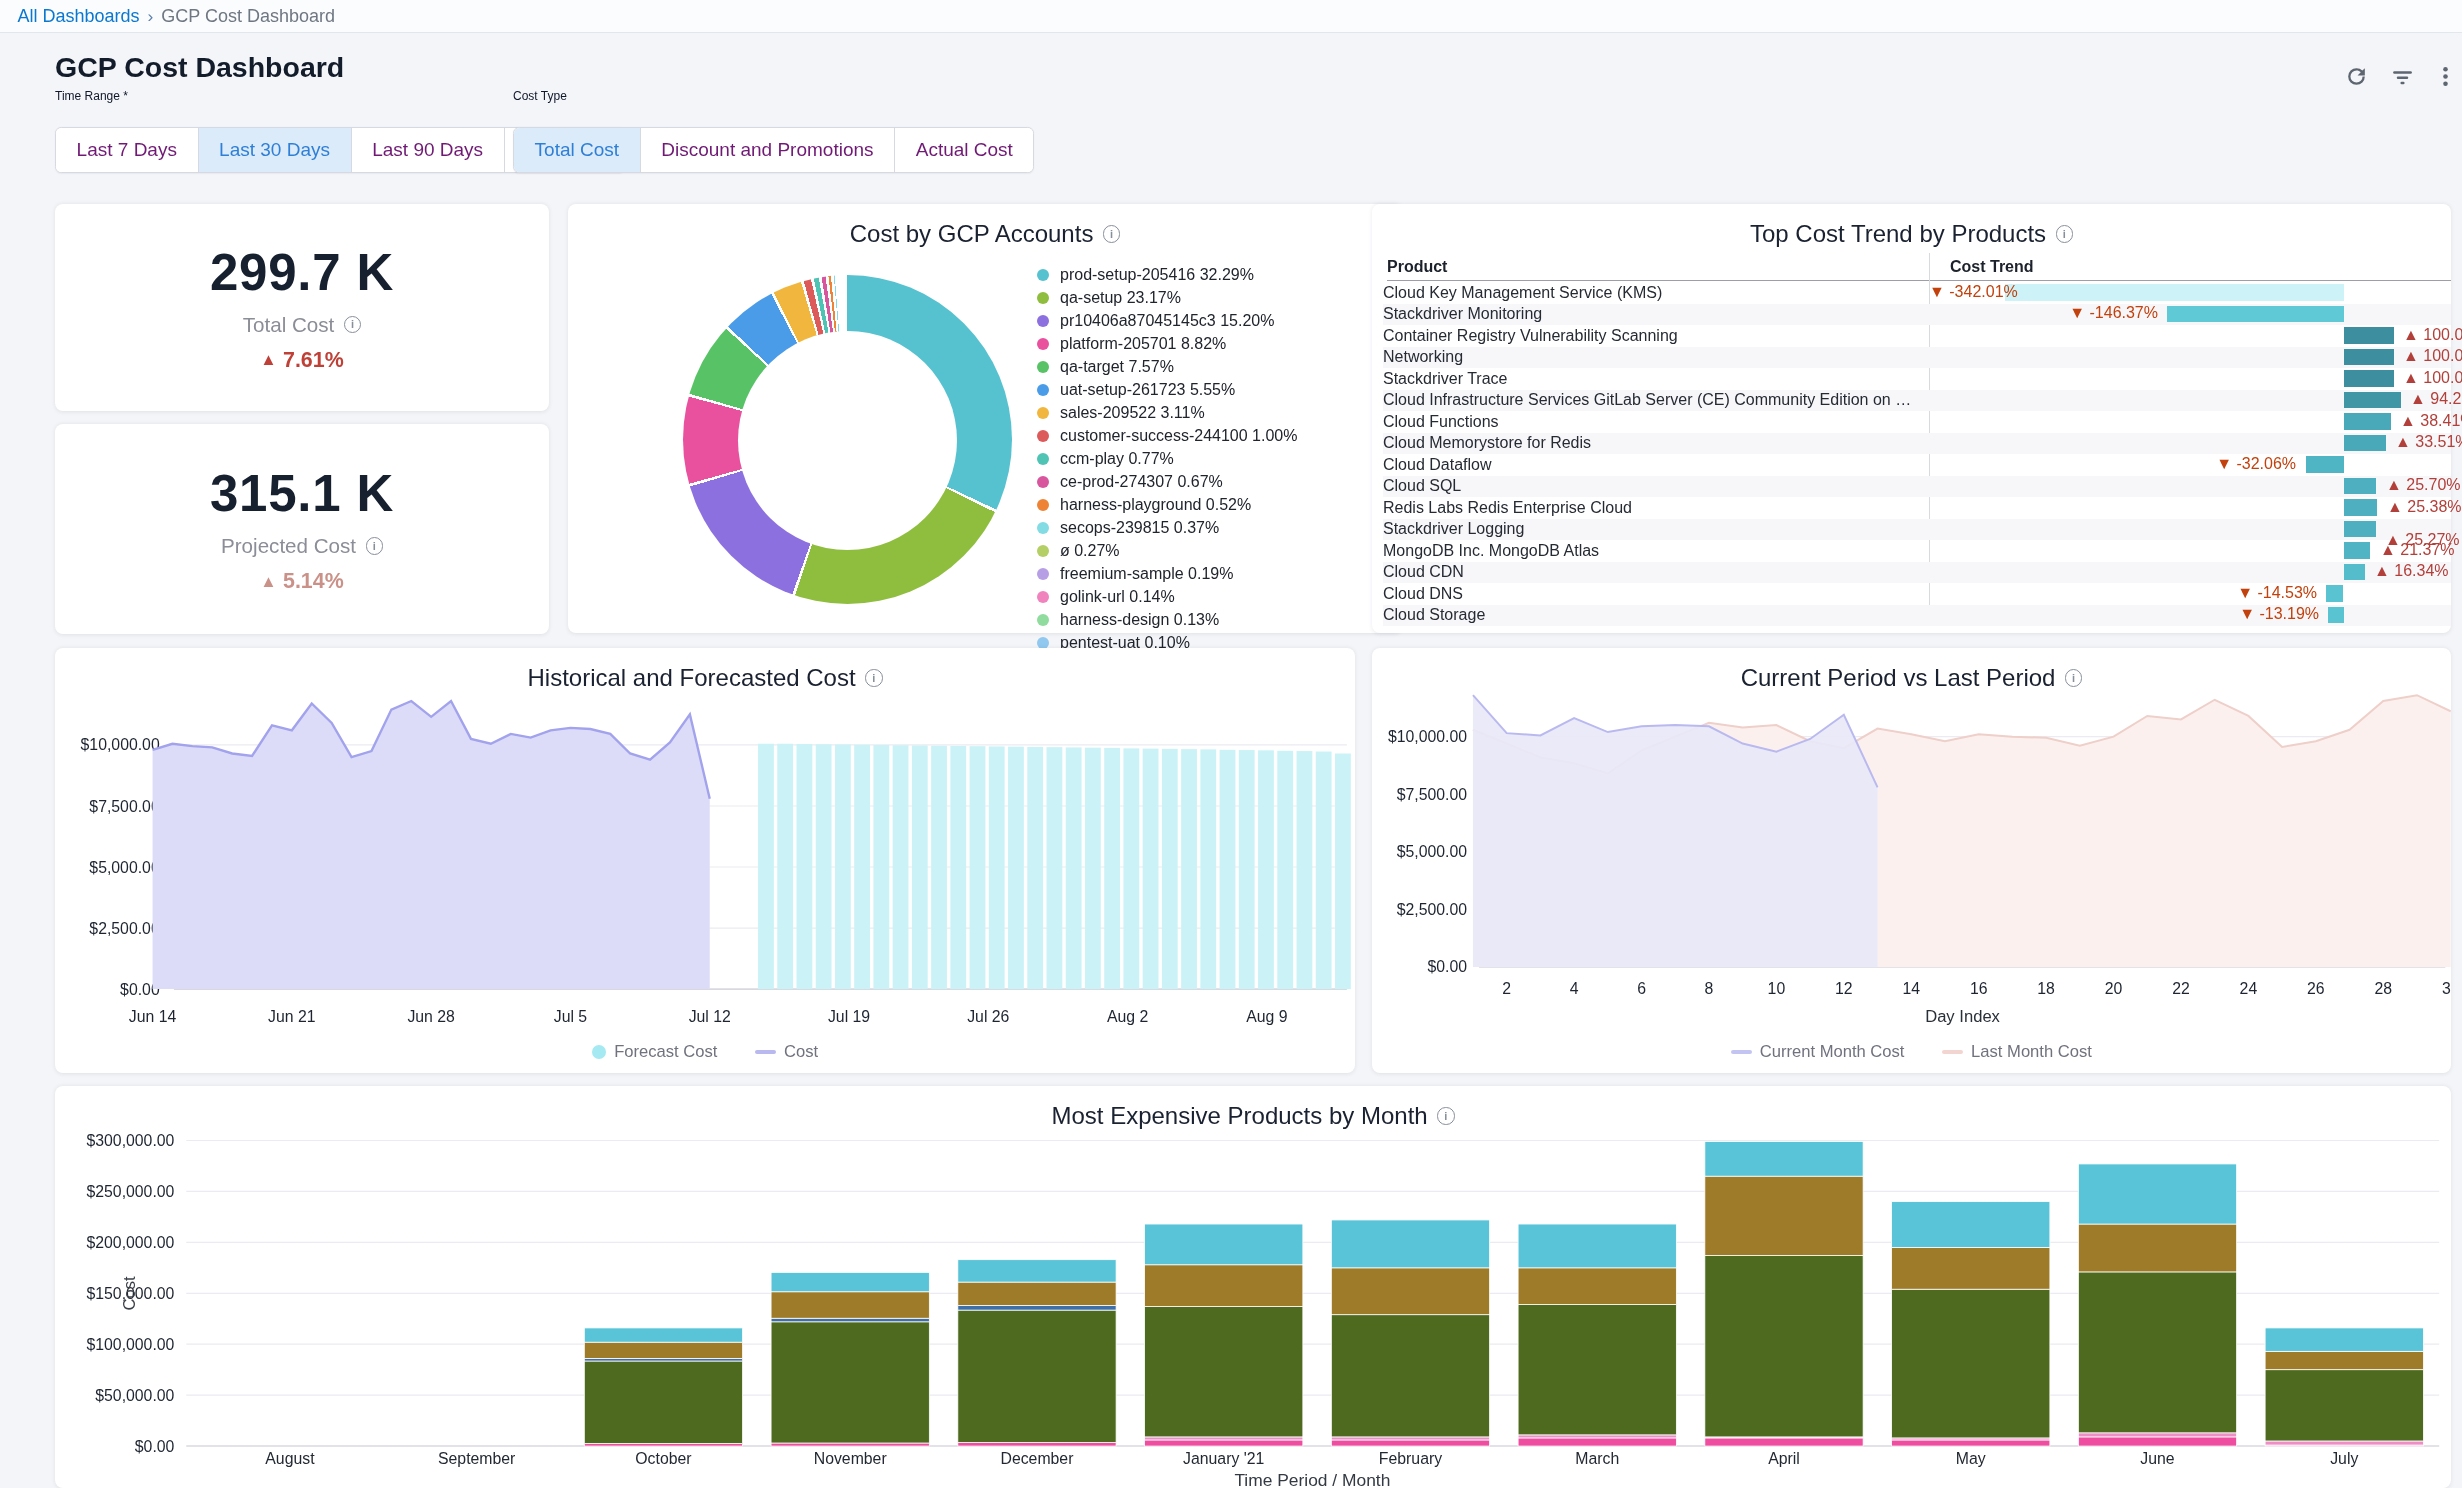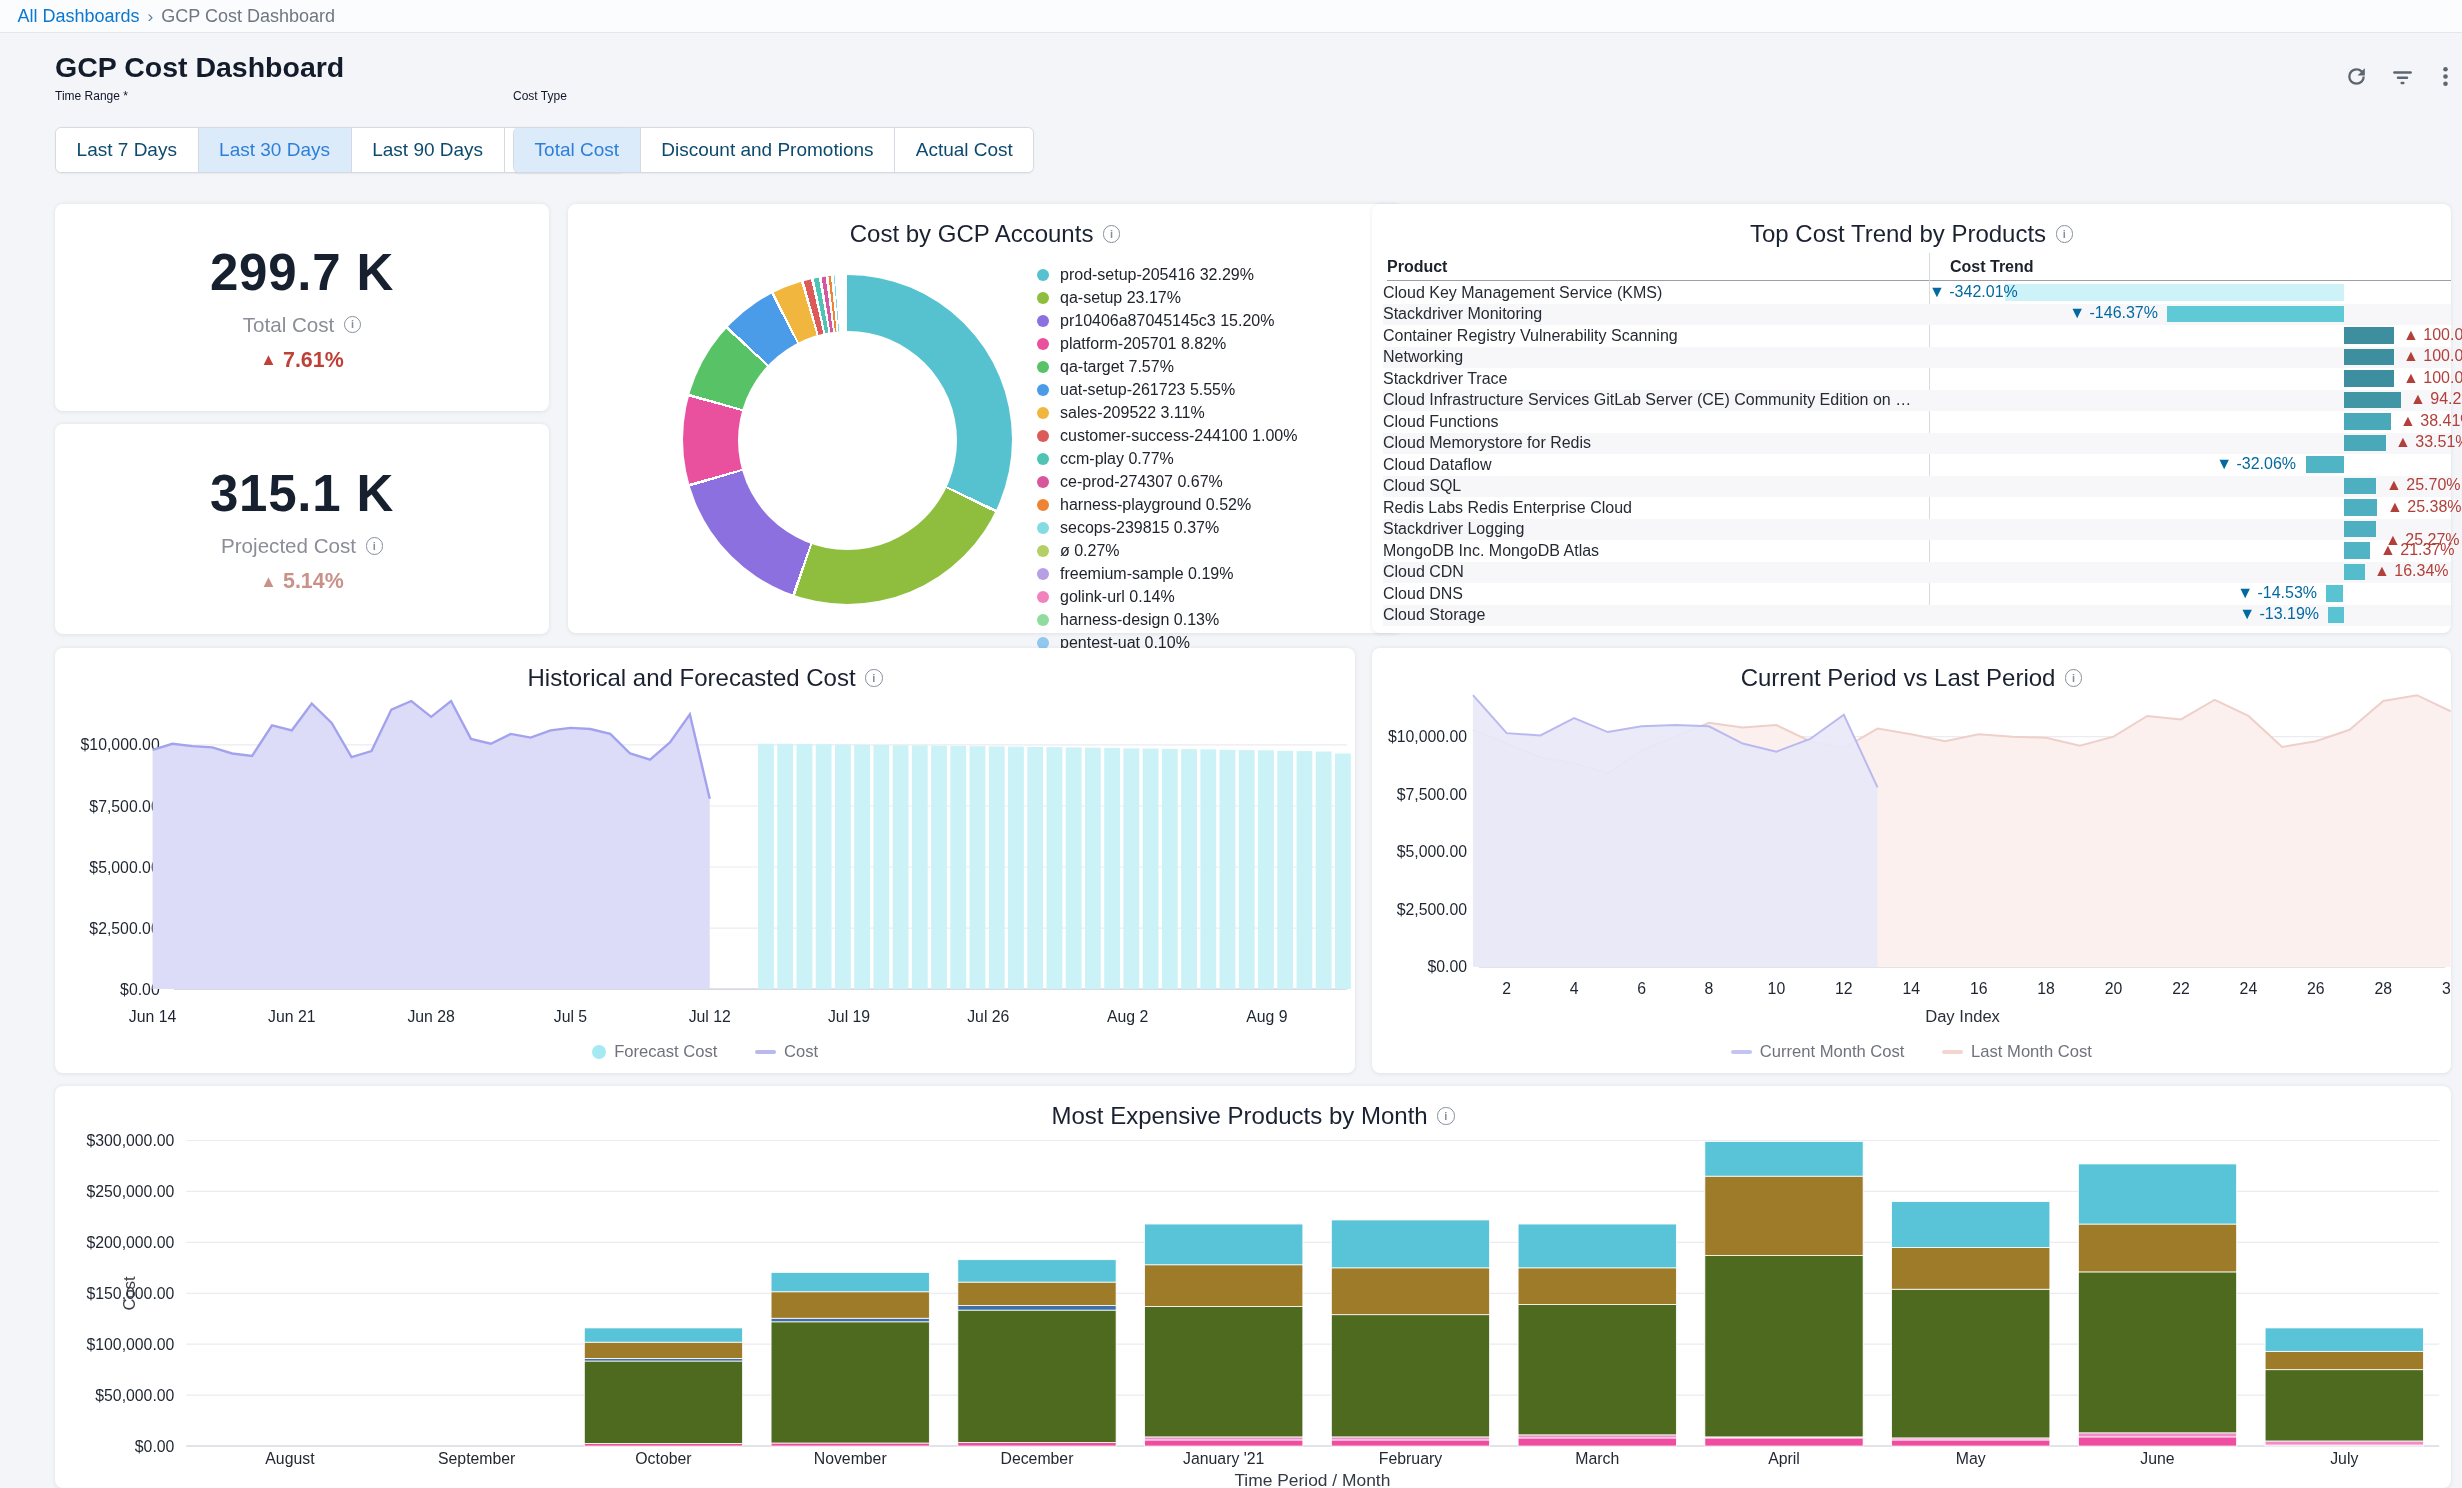--- a/index.html
+++ b/index.html
@@ -8,21 +8,21 @@
   .crumb-link{color:#0b78d0;cursor:pointer;}
   .crumb-sep{color:#5c80ab;margin:0 8px;font-size:17.4px;}
   .crumb-cur{color:#6f7782;}
   .page-title{position:absolute;left:55px;top:51px;font-size:28.5px;font-weight:600;color:#131c2b;}
   .iconbtn{position:absolute;top:57px;width:38px;height:38px;display:flex;align-items:center;justify-content:center;cursor:pointer;}
   #btn-refresh{left:2337px;} #btn-filter{left:2383px;} #btn-more{left:2426px;}
   .flabel{position:absolute;top:89px;font-size:12px;color:#0f172a;}
   .flabel.tr{left:55px;} .flabel.ct{left:513px;}
   .seg-group{position:absolute;top:127px;display:inline-flex;background:#fff;border:0.8px solid #d6d9e1;border-radius:6.3px;overflow:hidden;box-shadow:0 0.8px 1.6px rgba(20,20,40,.05);}
   #time-range-group{left:55px;} #cost-type-group{left:513px;}
-  .seg-btn{height:44px;line-height:44px;padding:0 20.6px;font-size:19px;color:#0c4a6e;background:#fff;border-right:0.8px solid #d6d9e1;cursor:pointer;white-space:nowrap;}
+  .seg-btn{height:44px;line-height:44px;padding:0 20.6px;font-size:19px;color:#701a75;background:#fff;border-right:0.8px solid #d6d9e1;cursor:pointer;white-space:nowrap;}
   .seg-btn:last-child{border-right:none;}
   .seg-btn.sel{background:#dcebfa;color:#2e7fd7;}
   .card{position:absolute;background:#fff;border-radius:8px;box-shadow:0 0.8px 4px rgba(25,30,50,.09);}
   #card-total{left:55px;top:204px;width:494px;height:207px;}
   #card-proj{left:55px;top:424px;width:494px;height:210px;}
   #card-donut{left:568px;top:204px;width:834px;height:429px;}
   #card-trend{left:1372px;top:204px;width:1079px;height:429px;}
   #card-hist{left:55px;top:648px;width:1300px;height:425px;}
   #card-comp{left:1372px;top:648px;width:1079px;height:425px;}
   #card-month{left:55px;top:1086px;width:2396px;height:402px;}
@@ -45,21 +45,21 @@
   .tt-head{position:absolute;top:49px;left:15px;right:0;height:27px;display:flex;border-bottom:1.6px solid #9d9ea8;font-weight:600;font-size:16px;color:#1c212b;align-items:center;}
   .tt-head .h-prod{width:546px;} .tt-head .h-trend{flex:1;padding-left:17px;}
   .tt-vline{position:absolute;left:557px;top:49px;bottom:11px;border-left:0.8px solid #d9dade;}
   .tt-rows{position:absolute;top:78px;left:11px;right:0;bottom:9.5px;}
   .tt-row{display:flex;height:21.5px;align-items:center;font-size:16px;color:#262b33;}
   .tt-row.alt{background:#f7f7fa;}
   .tt-prod{width:546px;white-space:nowrap;overflow:hidden;text-overflow:ellipsis;padding-right:12.7px;box-sizing:border-box;}
   .tt-trend{flex:1;position:relative;height:100%;}
   .tt-bar{position:absolute;top:2.4px;height:16.6px;}
   .tt-lab{position:absolute;top:0.8px;font-size:16px;font-weight:500;white-space:nowrap;}
-  .lab-down{color:#0369a1;} .lab-up{color:#b23f39;}
+  .lab-down{color:#c2410c;} .lab-up{color:#b23f39;}
   .chart-svg{position:absolute;left:0;top:0;}
   .hlegend{position:absolute;left:0;right:0;bottom:11px;display:flex;justify-content:center;gap:38px;font-size:16.6px;color:#70727e;align-items:center;}
   .hleg-item{display:flex;align-items:center;gap:8px;}
   .mk-ellipse{width:14.3px;height:14.3px;border-radius:50%;background:#a5e9f2;}
   .mk-line{width:20.6px;height:4px;border-radius:2.4px;}
   svg text{font-family:"Liberation Sans","DejaVu Sans",sans-serif;}
 </style>
 </head>
 <body>
 

